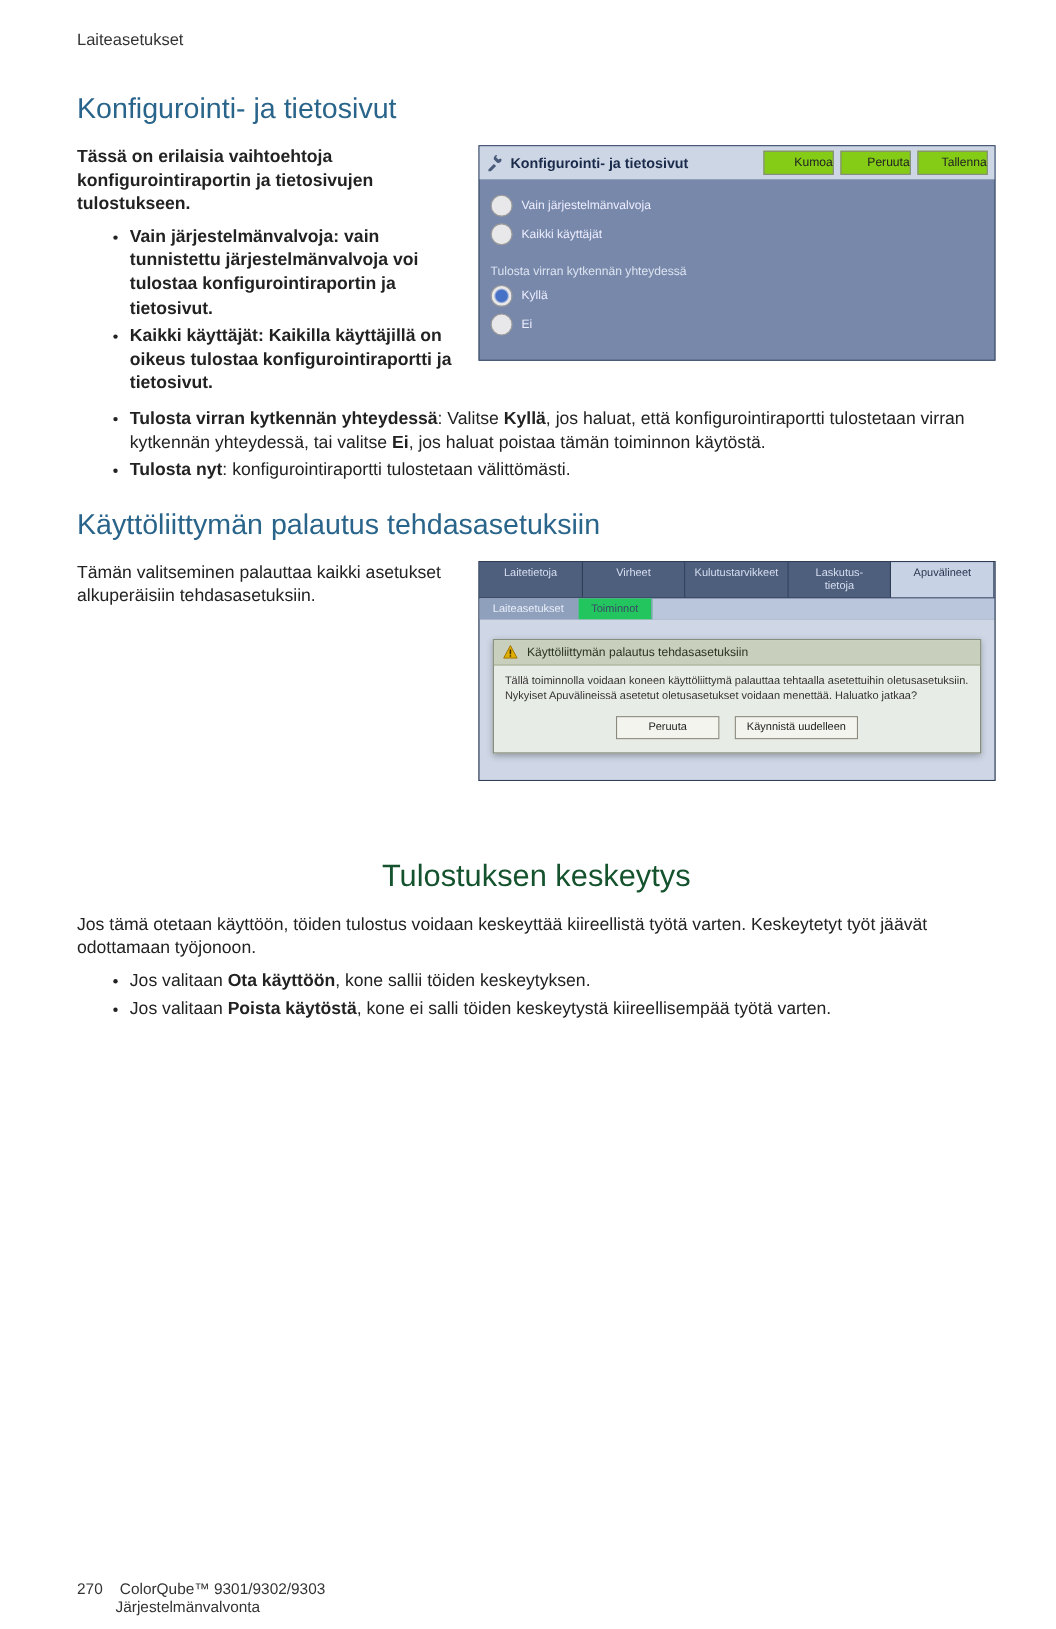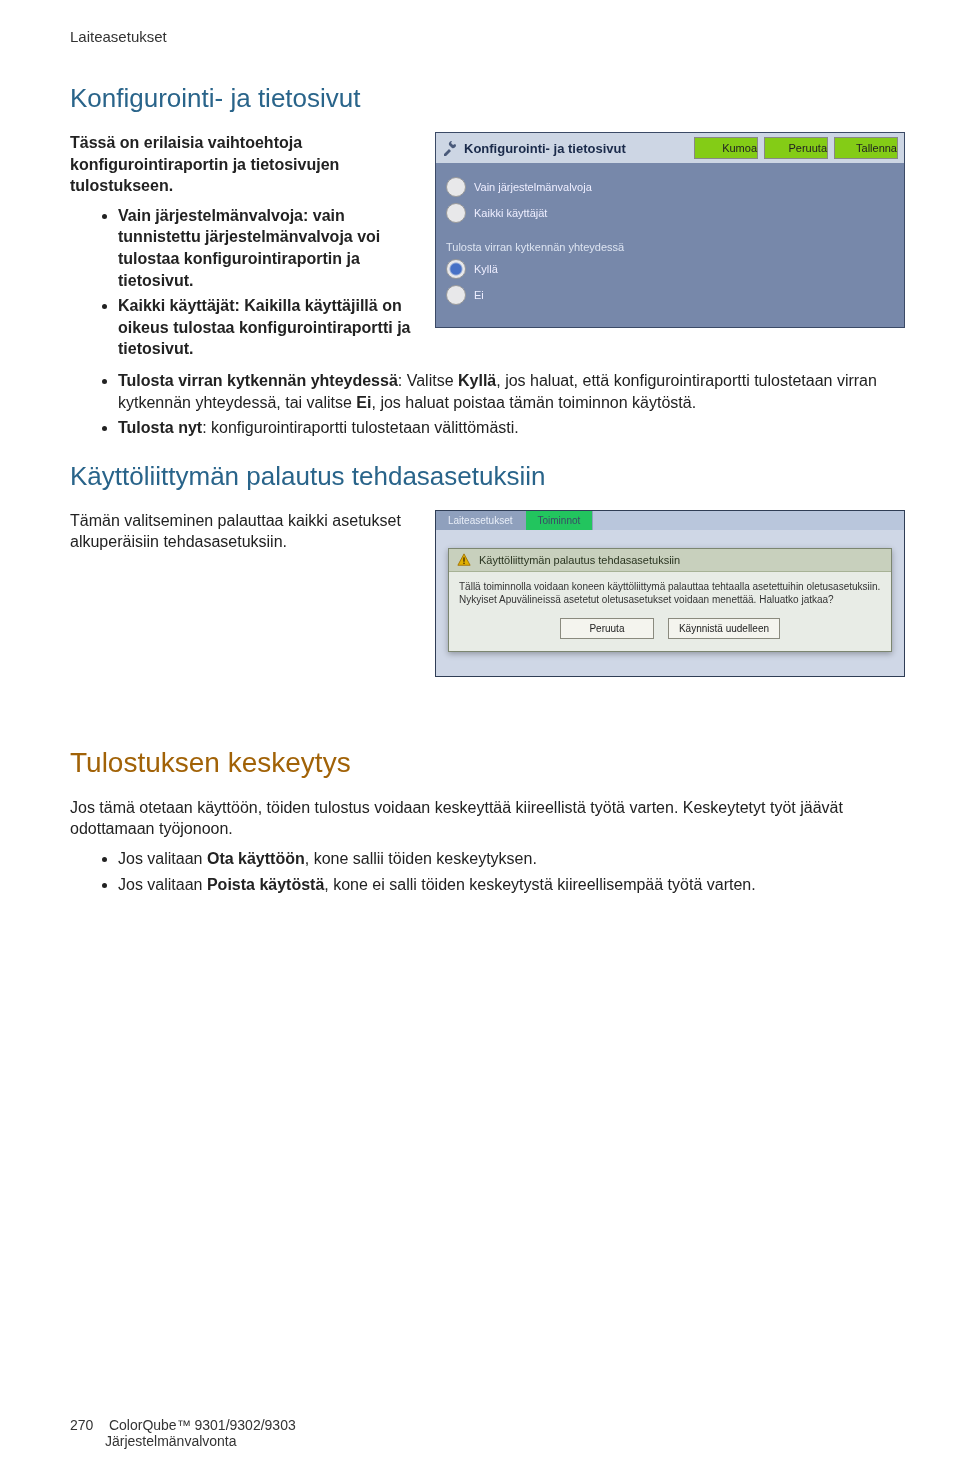--- a/index.html
+++ b/index.html
@@ -21,23 +21,24 @@
     color: #333;
     margin-bottom: 38px;
   }
   h2.section-title {
     color: #29648a;
     font-weight: 400;
     font-size: 26px;
     margin: 0 0 18px 0;
   }
   h2.section-title.big {
-    color: #a16207;
+    color: #14532d;
     font-size: 28px;
     margin-top: 70px;
+    text-align: center;
   }
   p.body {
     font-size: 16px;
     line-height: 1.35;
     margin: 0 0 8px 0;
   }
   ul.body-list {
     font-size: 16px;
     line-height: 1.35;
     margin: 0 0 14px 0;
@@ -144,21 +145,21 @@
   }
   .warn-icon{width:14px;height:14px;}
   .dialog-body{font-size:10px;color:#333;padding:8px 10px 4px 10px;line-height:1.3;}
   .dialog-btns{display:flex;justify-content:center;gap:14px;padding:8px 0 12px 0;}
   .dialog-btns .dbtn{
     background:#f4f4ee;border:1px solid #8a8a7e;font-size:10px;
     padding:4px 10px;color:#222;min-width:72px;text-align:center;
   }
 
   .footer {
-    position:absolute;bottom:32px;left:70px;
+    position:absolute;bottom:13px;left:70px;
     font-size:14px;color:#333;
   }
 </style>
 </head>
 <body>
 
 <div class="page">
 
   <div class="header-breadcrumb">Laiteasetukset</div>
 
@@ -228,20 +229,28 @@
   <h2 class="section-title" style="margin-top:22px;">Käyttöliittymän palautus tehdasasetuksiin</h2>
 
   <div class="row">
     <div class="col-text" style="max-width:360px;">
       <p class="body">Tämän valitseminen palauttaa kaikki asetukset alkuperäisiin tehdasasetuksiin.</p>
     </div>
 
     <div class="col-shot">
 
       <div class="shot2">
+        <div class="shot2-tabs">
+          <div class="tab">Laitetietoja</div>
+          <div class="tab">Virheet</div>
+          <div class="tab">Kulutustarvikkeet</div>
+          <div class="tab" style="white-space:pre-line;">Laskutus-
+tietoja</div>
+          <div class="tab on">Apuvälineet</div>
+        </div>
         <div class="shot2-subtabs">
           <div class="sub">Laiteasetukset</div>
           <div class="sub">Toiminnot</div>
         </div>
         <div class="shot2-content">
           <div class="dialog">
             <div class="dialog-title">
               <span class="warn-icon">
                 <svg viewBox="0 0 16 16" width="14" height="14">
                     <path fill="#e0b000" stroke="#a07000" d="M8 1l7 13H1z"></path>

